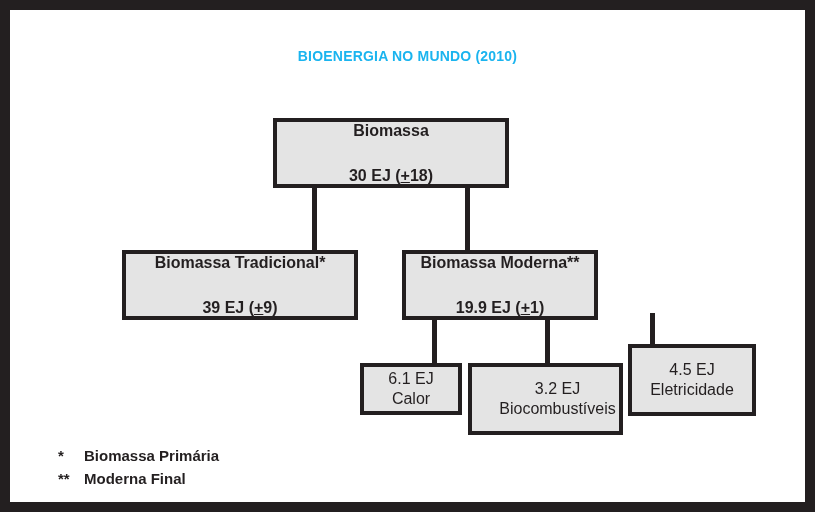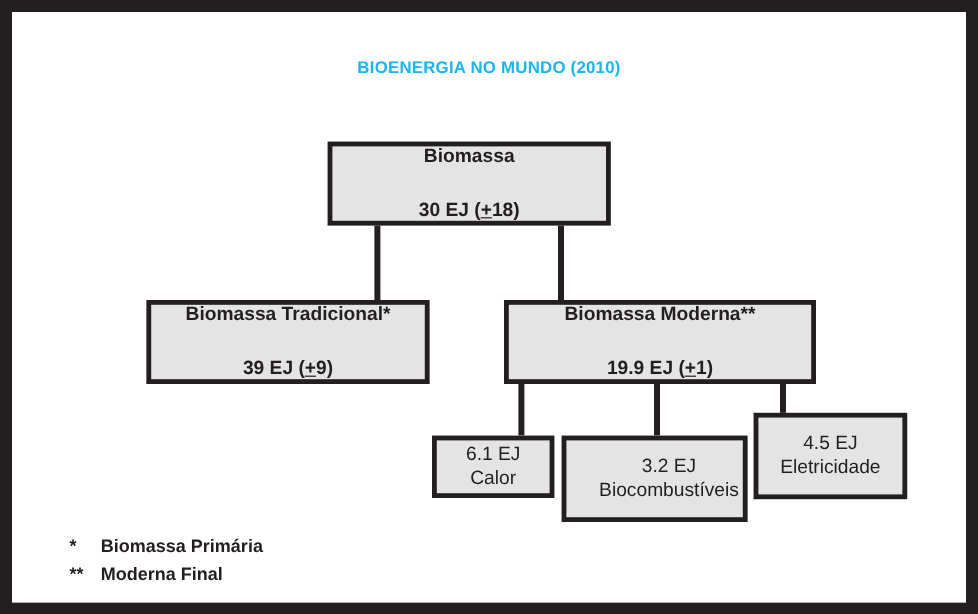--- a/index.html
+++ b/index.html
@@ -124,21 +124,21 @@
     <div class="node lvl-top" style="left:263px; top:108px; width:236px; height:70px;">
       <span class="ln">Biomassa</span>
       <span class="ln"><span>30 EJ (</span><span class="pm">+</span><span>18)</span></span>
     </div>
 
     <div class="node lvl-mid" style="left:112px; top:240px; width:236px; height:70px;">
       <span class="ln">Biomassa Tradicional*</span>
       <span class="ln"><span>39 EJ (</span><span class="pm">+</span><span>9)</span></span>
     </div>
 
-    <div class="node lvl-mid" style="left:410px; top:240px; width:260px; height:70px;">
+    <div class="node lvl-mid" style="left:392px; top:240px; width:196px; height:70px;">
       <span class="ln">Biomassa Moderna**</span>
       <span class="ln"><span>19.9 EJ (</span><span class="pm">+</span><span>1)</span></span>
     </div>
 
     <div class="node lvl-leaf" style="left:350px; top:353px; width:102px; height:52px;">
       <span class="ln">6.1 EJ</span>
       <span class="ln">Calor</span>
     </div>
 
     <div class="node lvl-leaf" style="left:458px; top:353px; width:155px; height:72px;padding-left:24px;">

